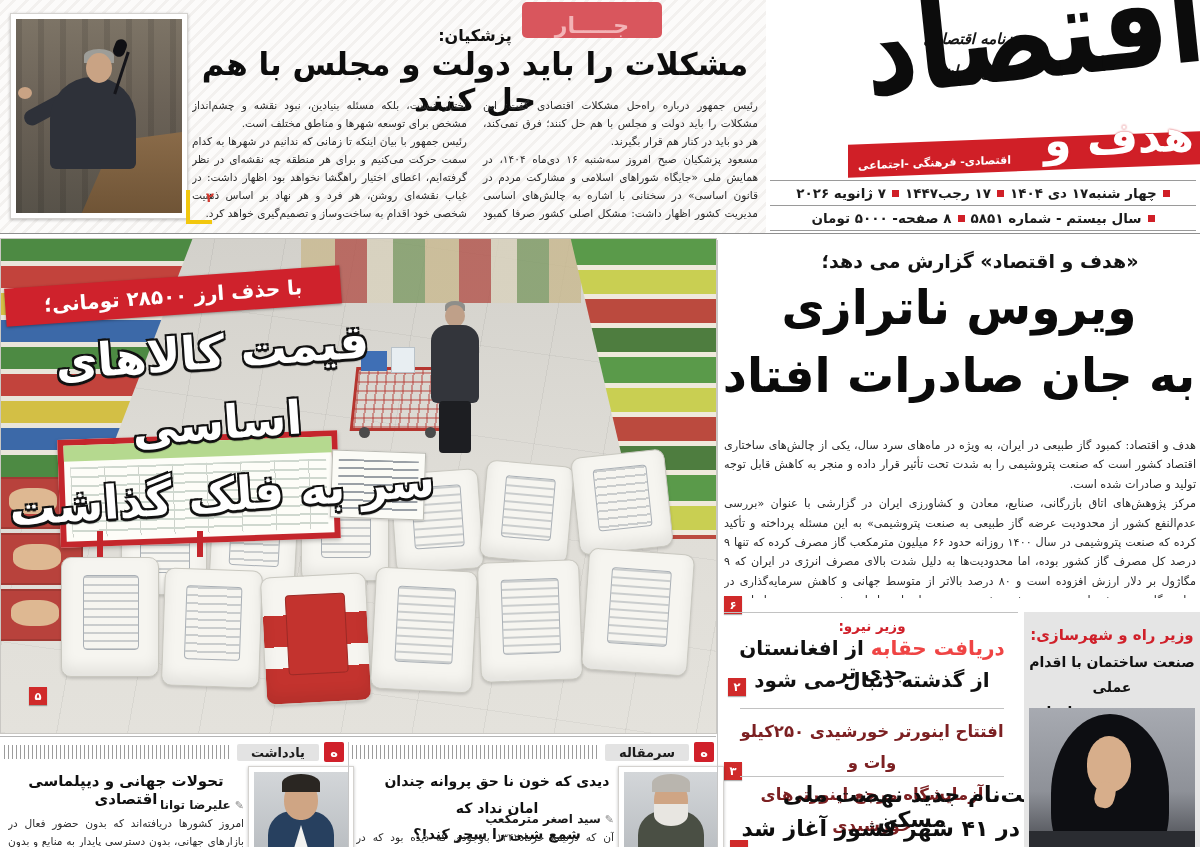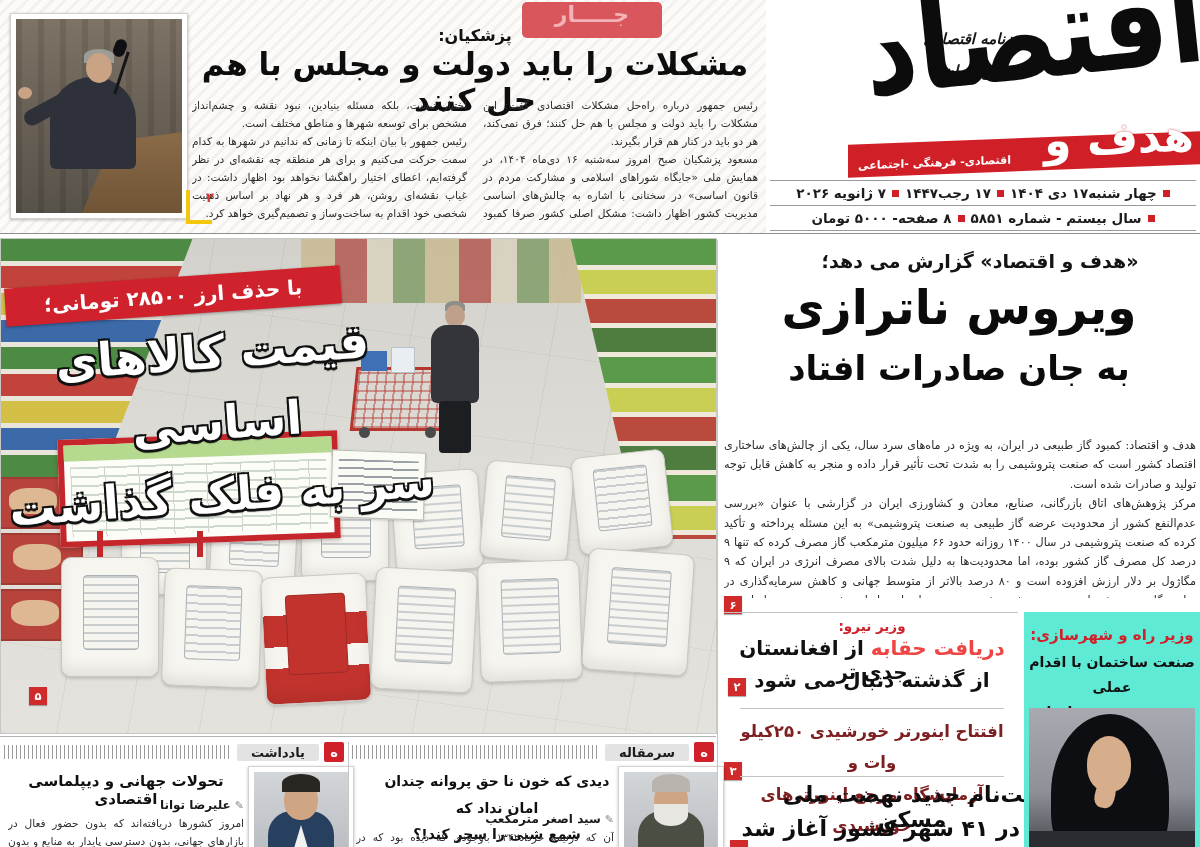--- a/index.html
+++ b/index.html
@@ -4,21 +4,21 @@
 <style>
   html,body{margin:0;padding:0;background:#fff;}
   body{font-family:"DejaVu Sans",sans-serif;}
   #page{position:relative;width:1200px;height:847px;background:#fff;overflow:hidden;direction:rtl;}
   .abs{position:absolute;}
   .ml{white-space:pre-line;}
   
   .topstory{position:absolute;left:0;top:0;width:766px;height:233px;
     background:repeating-linear-gradient(135deg,#f3f1ef 0 3px,#fcfbfa 3px 9px);}
   .jar-badge{position:absolute;left:522px;top:2px;width:140px;height:36px;background:#d9565d;
-    border-radius:5px;display:flex;align-items:flex-start;justify-content:center;color:#f3b3b6;
+    border-radius:5px;display:flex;align-items:flex-end;justify-content:center;color:#f3b3b6;
     font-weight:bold;font-size:22px;}
   .jar-badge:after{content:"";position:absolute;left:14px;bottom:-9px;border:10px solid transparent;
     border-top-color:#d9565d;border-left-width:2px;}
   .ts-kicker{position:absolute;left:190px;top:26px;width:570px;text-align:center;
     font-weight:bold;font-size:16px;color:#111;}
   .ts-headline{position:absolute;left:188px;top:46px;width:574px;margin:0;text-align:center;
     font-weight:bold;font-size:31px;color:#0d0d0d;letter-spacing:-0.5px;}
   .ts-body{position:absolute;left:192px;top:96px;width:566px;height:128px;
     font-size:10.6px;line-height:1.7;color:#2c2c2c;text-align:justify;
     column-count:2;column-gap:16px;overflow:hidden;}
@@ -113,36 +113,36 @@
     color:#fff;font-weight:bold;font-size:46px;line-height:1.55;letter-spacing:-1px;
     text-shadow:2px 2px 0 #111,-2px 2px 0 #111,2px -2px 0 #111,-2px -2px 0 #111,0 3px 1px #111;}
   .pgbadge{position:absolute;width:18px;height:18px;background:#d02a2a;color:#fff;font-weight:bold;
     font-size:11.5px;display:flex;align-items:center;justify-content:center;box-shadow:0 1px 1px rgba(0,0,0,.3);}
   
   .rep-kicker{position:absolute;left:760px;top:250px;width:440px;text-align:center;font-weight:bold;
     font-size:19px;color:#141414;}
   .rep-h1{position:absolute;left:720px;top:280px;width:478px;margin:0;text-align:center;font-weight:bold;
     font-size:47px;color:#0b0b0b;letter-spacing:-1px;}
   .rep-h2{position:absolute;left:720px;top:348px;width:478px;margin:0;text-align:center;font-weight:bold;
-    font-size:34px;color:#0b0b0b;letter-spacing:-1px;}
+    font-size:47px;color:#0b0b0b;letter-spacing:-1px;}
   .rep-body{position:absolute;left:724px;top:436px;width:472px;height:162px;font-size:11.2px;
     line-height:1.73;color:#2b2b2b;text-align:justify;overflow:hidden;}
   .hline{position:absolute;height:1px;background:#c2c2c2;}
   
   .nc-kicker{position:absolute;left:724px;top:618px;width:296px;text-align:center;font-weight:bold;
     font-size:13.5px;color:#d0202a;}
   .nc1-l1{position:absolute;left:724px;top:636px;width:296px;text-align:center;font-weight:bold;font-size:20px;color:#111;}
   .nc1-l1 .red{color:#ef4444;}
   .nc1-l2{position:absolute;left:724px;top:668px;width:296px;text-align:center;font-weight:bold;font-size:20px;color:#111;}
   .nc2{position:absolute;left:724px;top:716px;width:296px;text-align:center;font-weight:bold;
     font-size:16.5px;line-height:1.9;color:#7c2022;}
   .nc3-l1{position:absolute;left:724px;top:782px;width:296px;text-align:center;font-weight:bold;font-size:22px;color:#0e0e0e;padding-left:40px;}
   .nc3-l2{position:absolute;left:724px;top:816px;width:296px;font-weight:bold;font-size:22px;color:#0e0e0e;}
   
-  .ybox{position:absolute;left:1024px;top:612px;width:176px;height:235px;background:#5eead4;}
+  .ybox{position:absolute;left:1024px;top:612px;width:176px;height:235px;background:#e5e5e5;}
   .yb-kicker{position:absolute;left:0;top:14px;width:100%;text-align:center;font-weight:bold;font-size:15px;color:#d0202a;}
   .yb-head{position:absolute;left:4px;top:38px;width:168px;text-align:center;font-weight:bold;
     font-size:14px;line-height:1.8;color:#101010;}
   .yb-photo{position:absolute;left:5px;top:96px;width:166px;height:139px;overflow:hidden;
     background:linear-gradient(180deg,#a7aab1 0%,#8e9198 60%,#4a4c52 100%);}
   .yb-hijab{position:absolute;left:22px;top:6px;width:118px;height:160px;background:#0d0e12;
     border-radius:52% 52% 40% 40%;}
   .yb-face{position:absolute;left:58px;top:28px;width:44px;height:56px;background:#d7ae8b;border-radius:50% 50% 45% 45%;}
   .yb-hand{position:absolute;left:66px;top:74px;width:20px;height:26px;background:#d7ae8b;border-radius:40%;transform:rotate(14deg);}
   .yb-desk{position:absolute;left:0;bottom:0;width:100%;height:16px;background:#2a2c31;}

